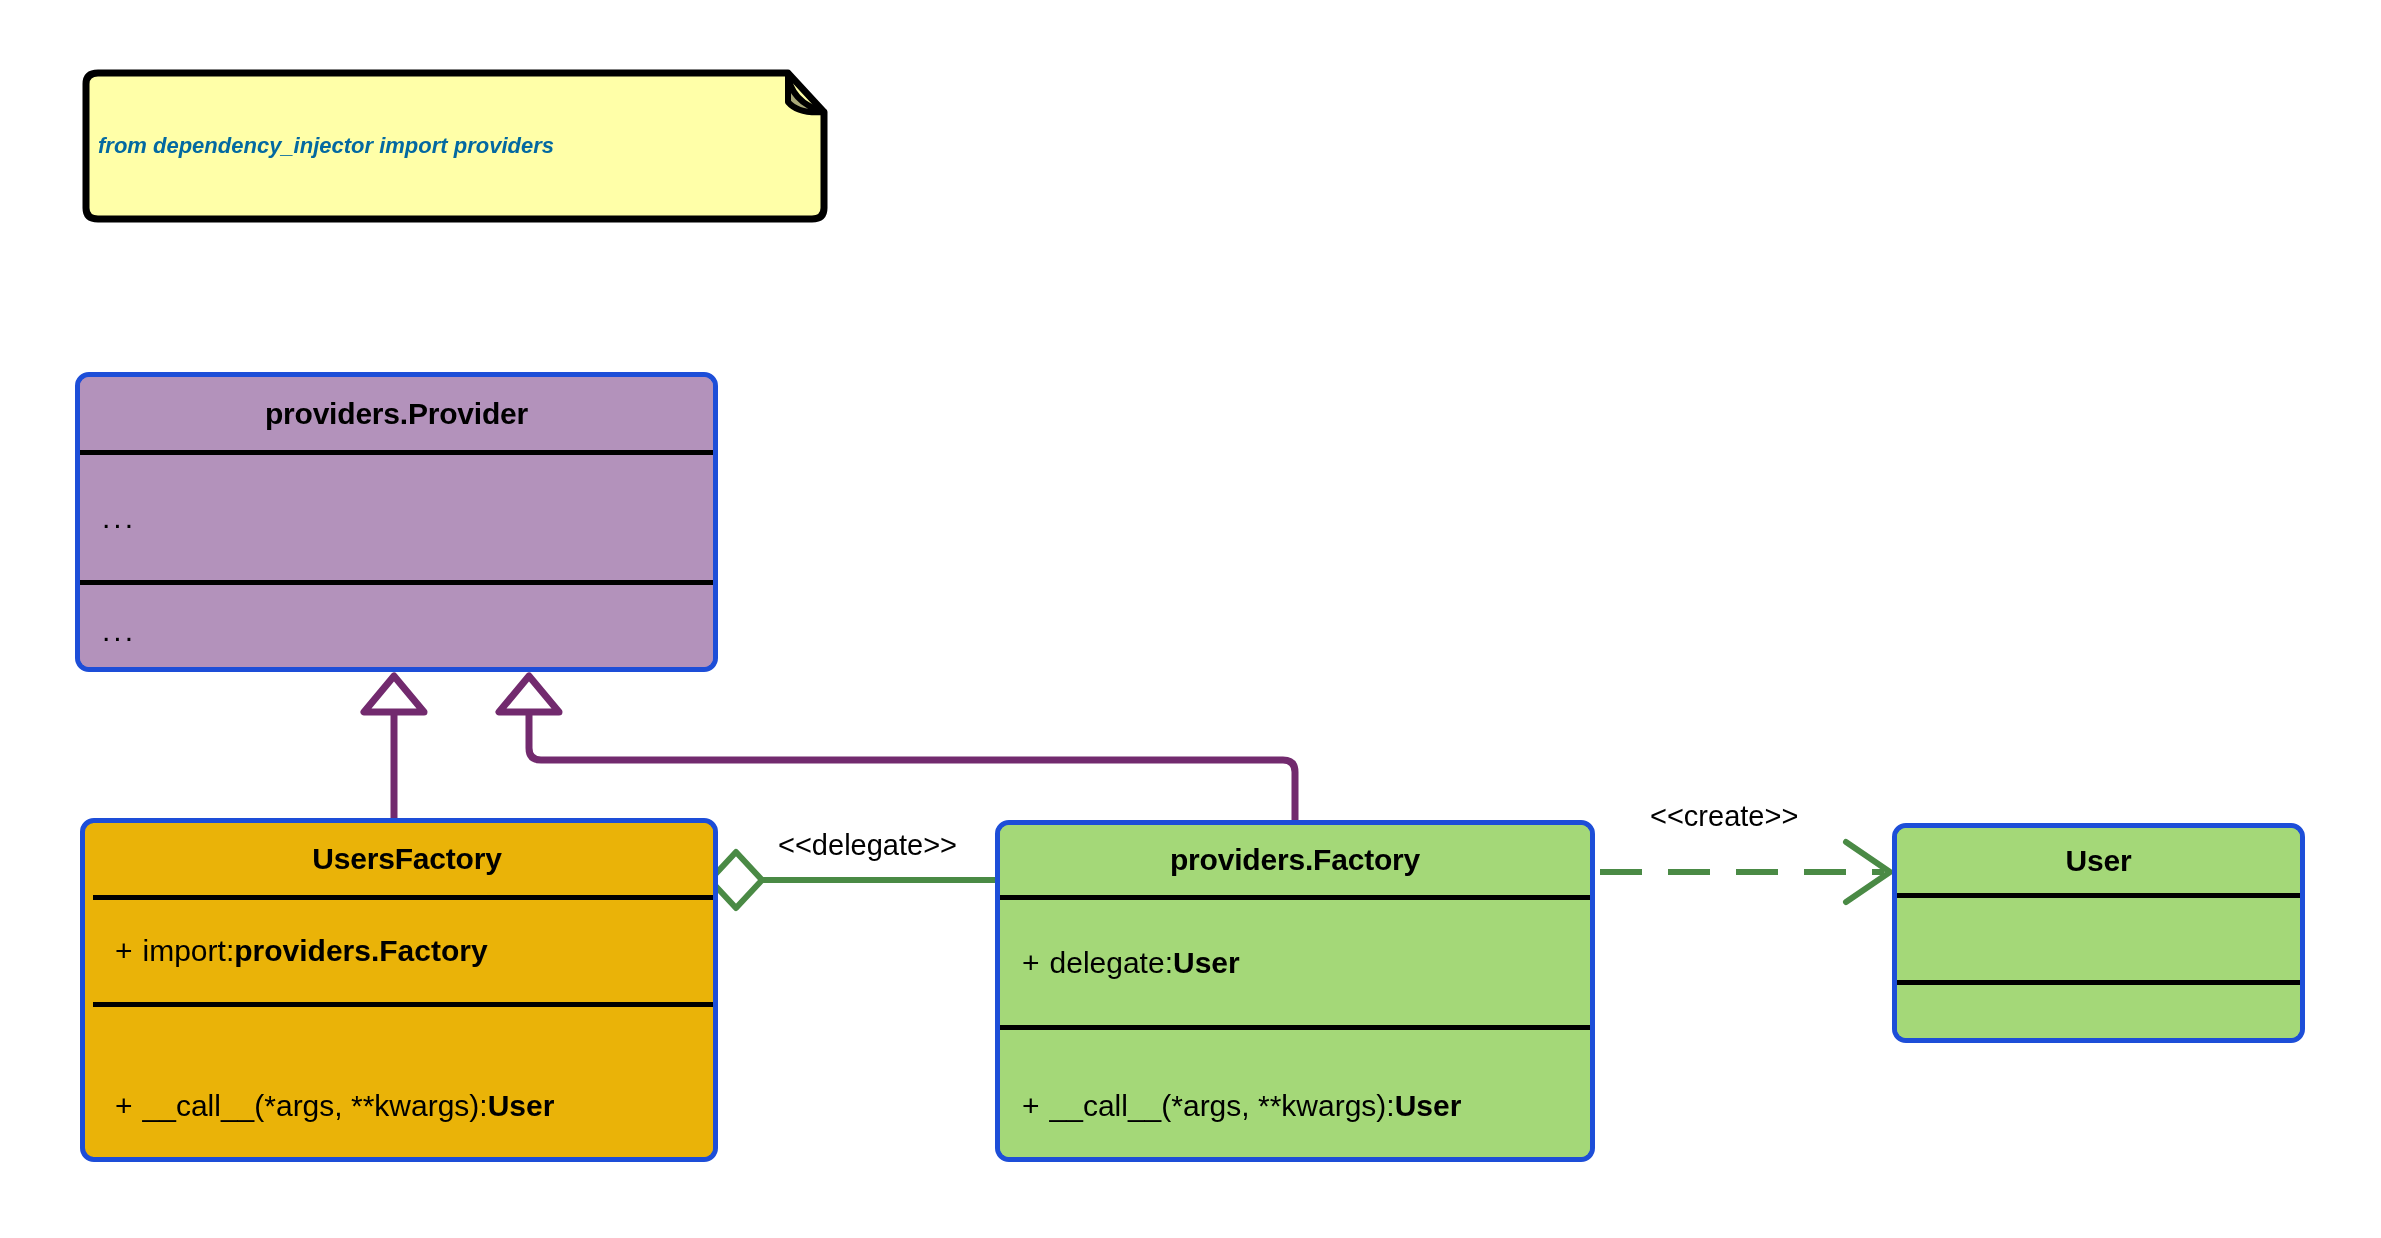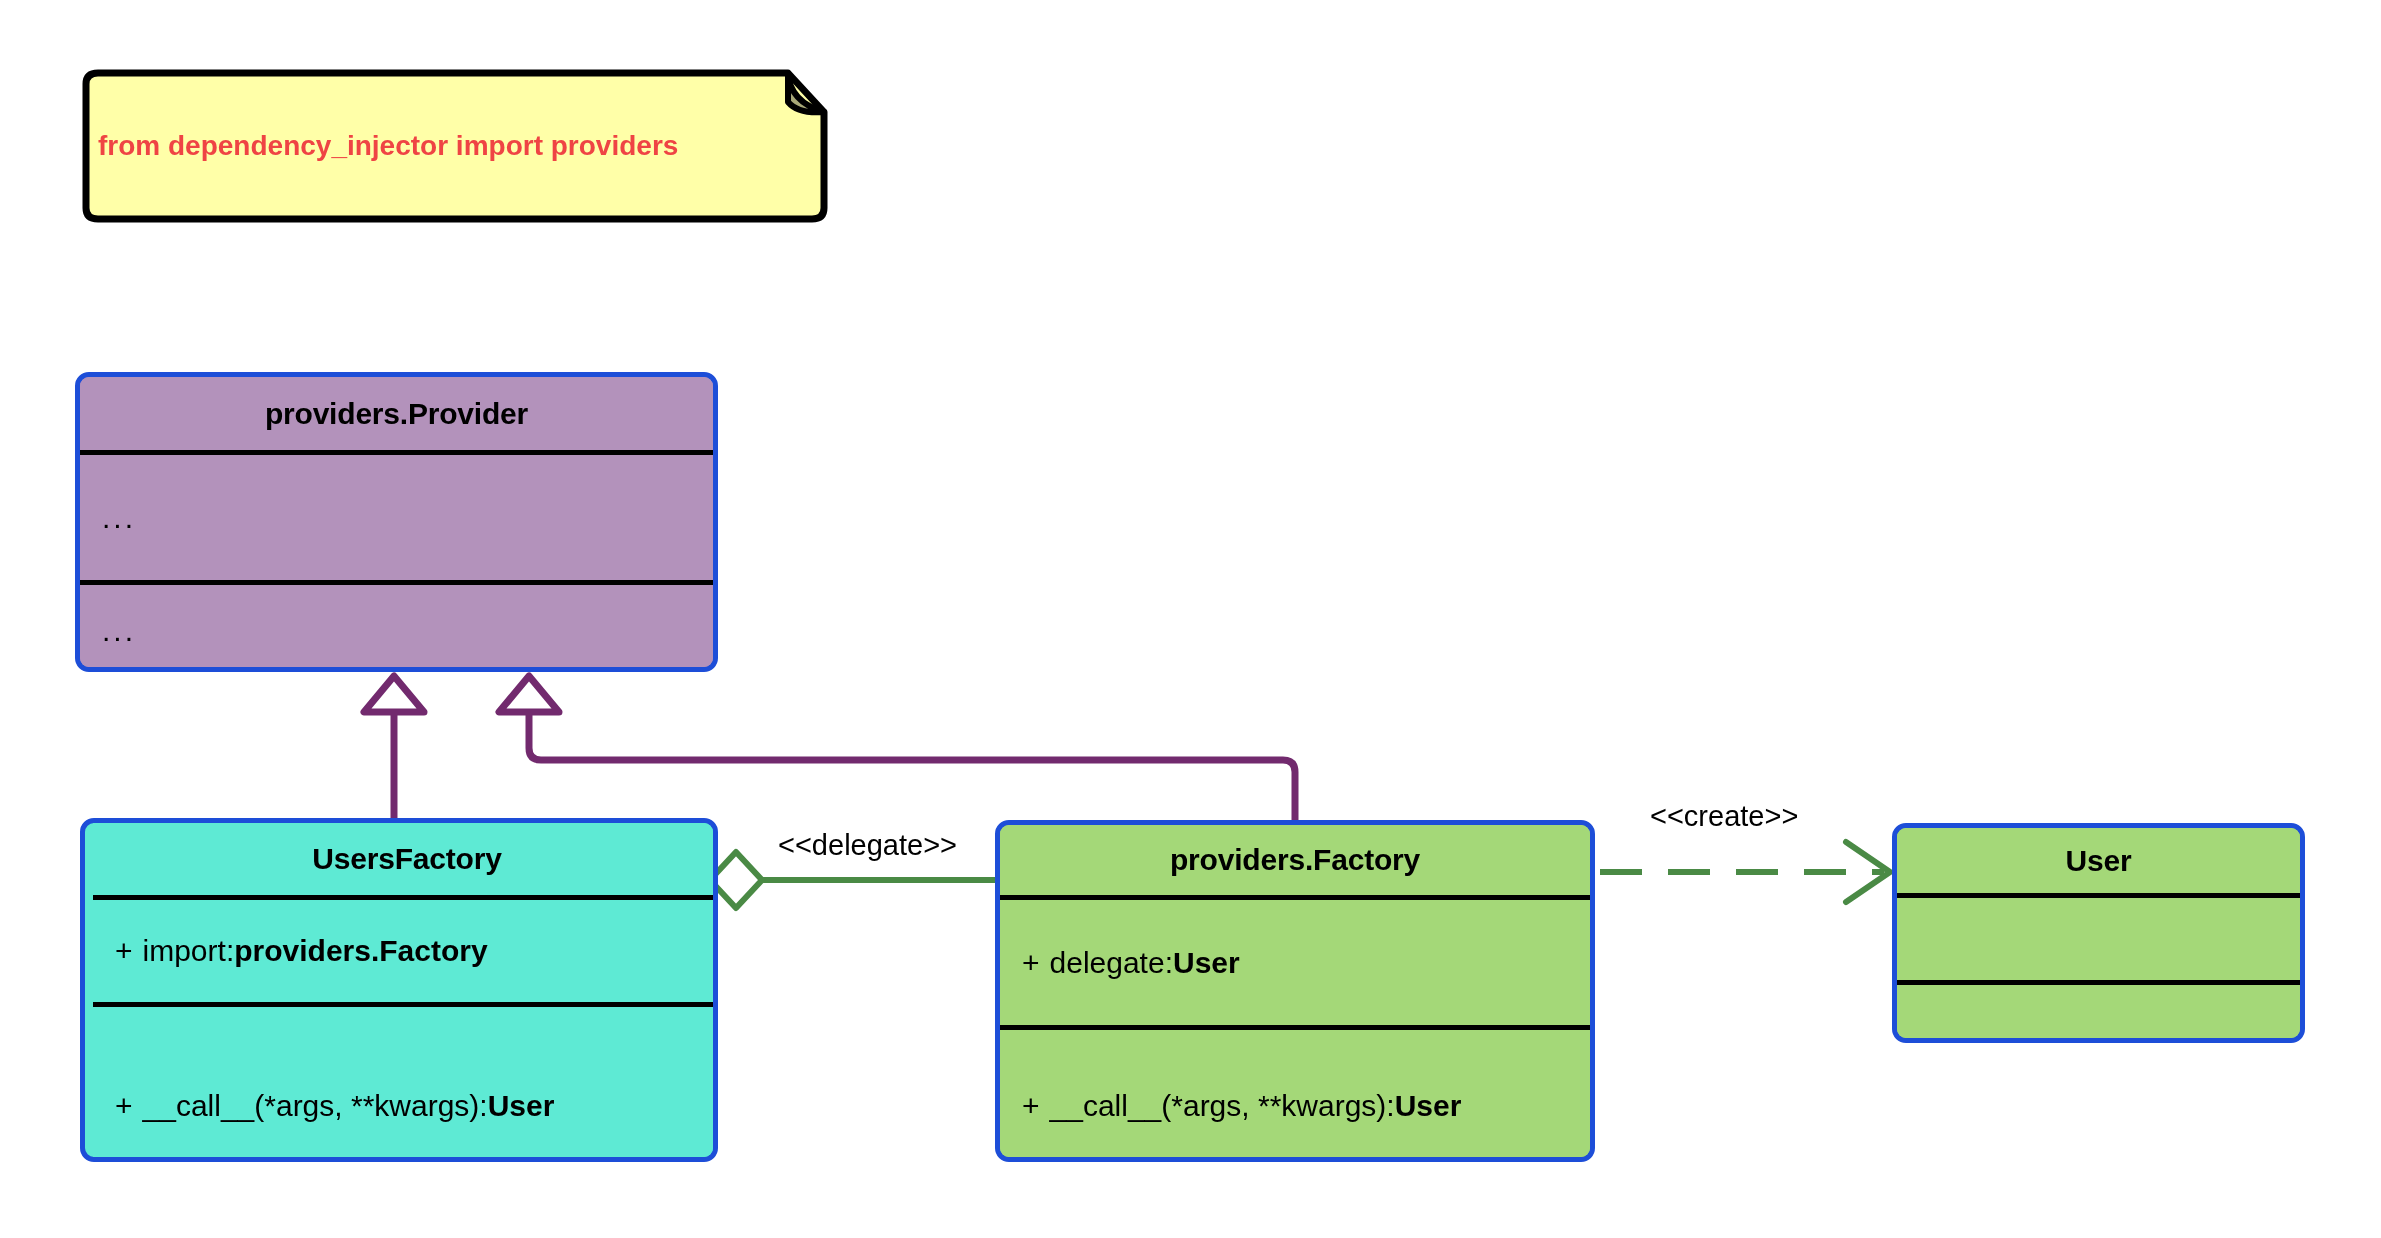--- a/index.html
+++ b/index.html
@@ -69,43 +69,44 @@
     align-items: center;
   }
   .dots {
     font-size: 30px;
     line-height: 1;
     letter-spacing: 3px;
   }
 
   
   .fill-purple  { background: #b392bb; }
-  .fill-yellow  { background: #5eead4; margin-left: 8px; }
+  .fill-yellow  { background: #eab308; margin-left: 8px; }
   .fill-green   { background: #a4d878; }
 
   
   #note {
     position: absolute;
     left: 72px;
     top: 68px;
     width: 756px;
     height: 155px;
   }
   #note svg { position: absolute; left: 0; top: 0; }
   #note .note-text {
     position: absolute;
     left: 26px;
     top: 0;
     height: 155px;
     display: flex;
     align-items: center;
-    font-size: 28px;
+    font-size: 22px;
     font-weight: bold;
-    color: #ef4444;
+    color: #0369a1;
     white-space: nowrap;
+    font-style: italic;
   }
 
   
   .edge-label {
     position: absolute;
     font-size: 29px;
     color: #000000;
     white-space: nowrap;
   }
 </style>

